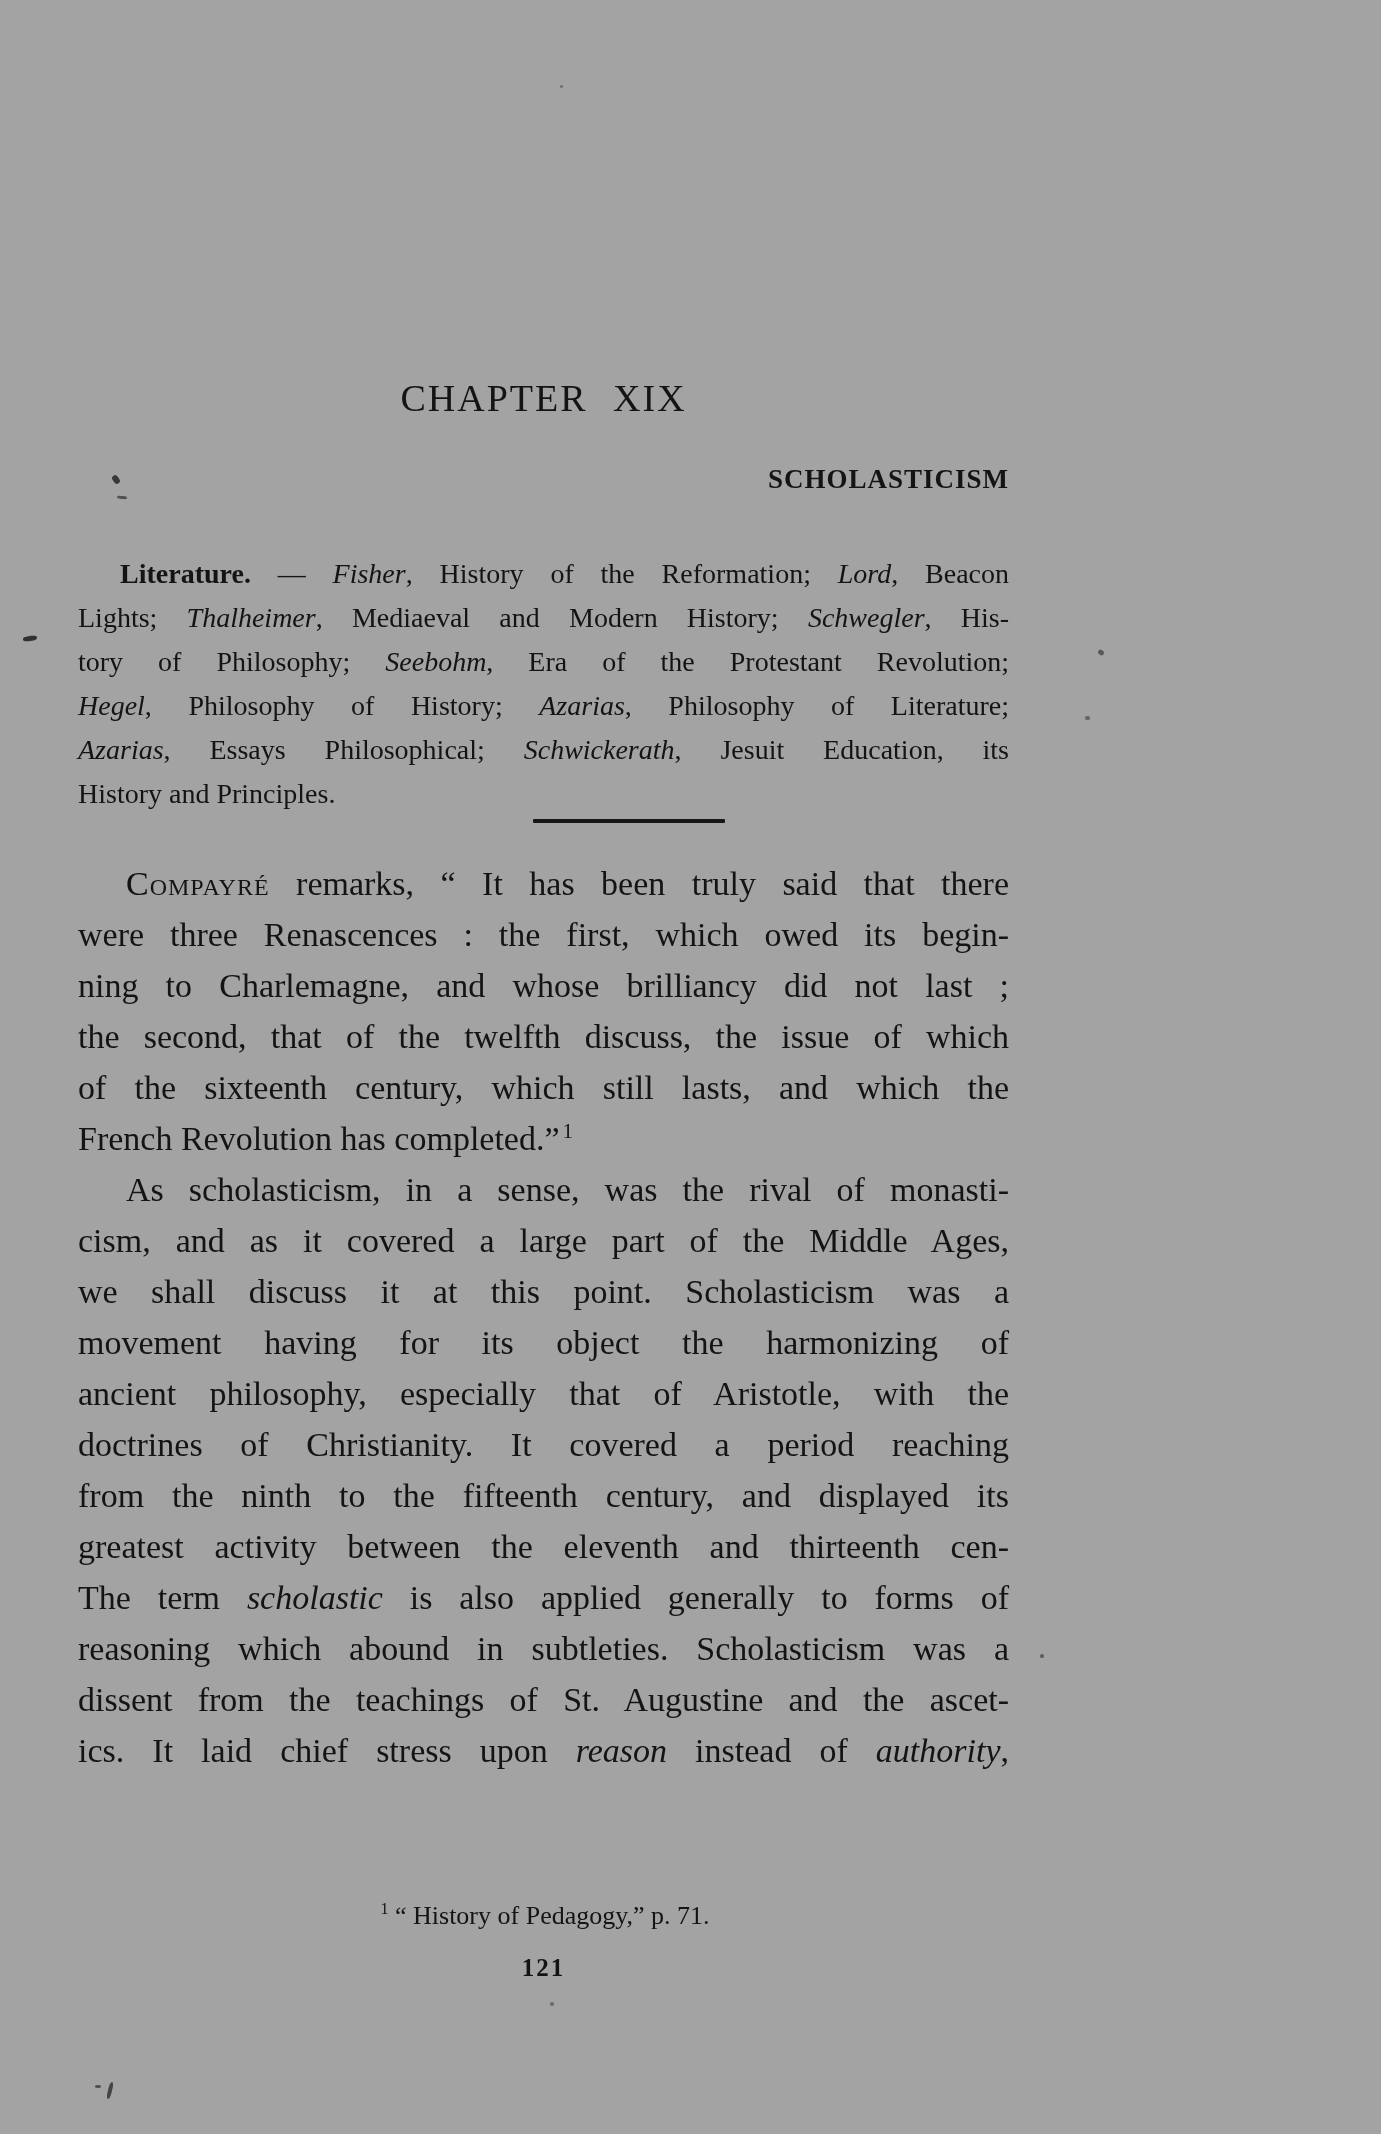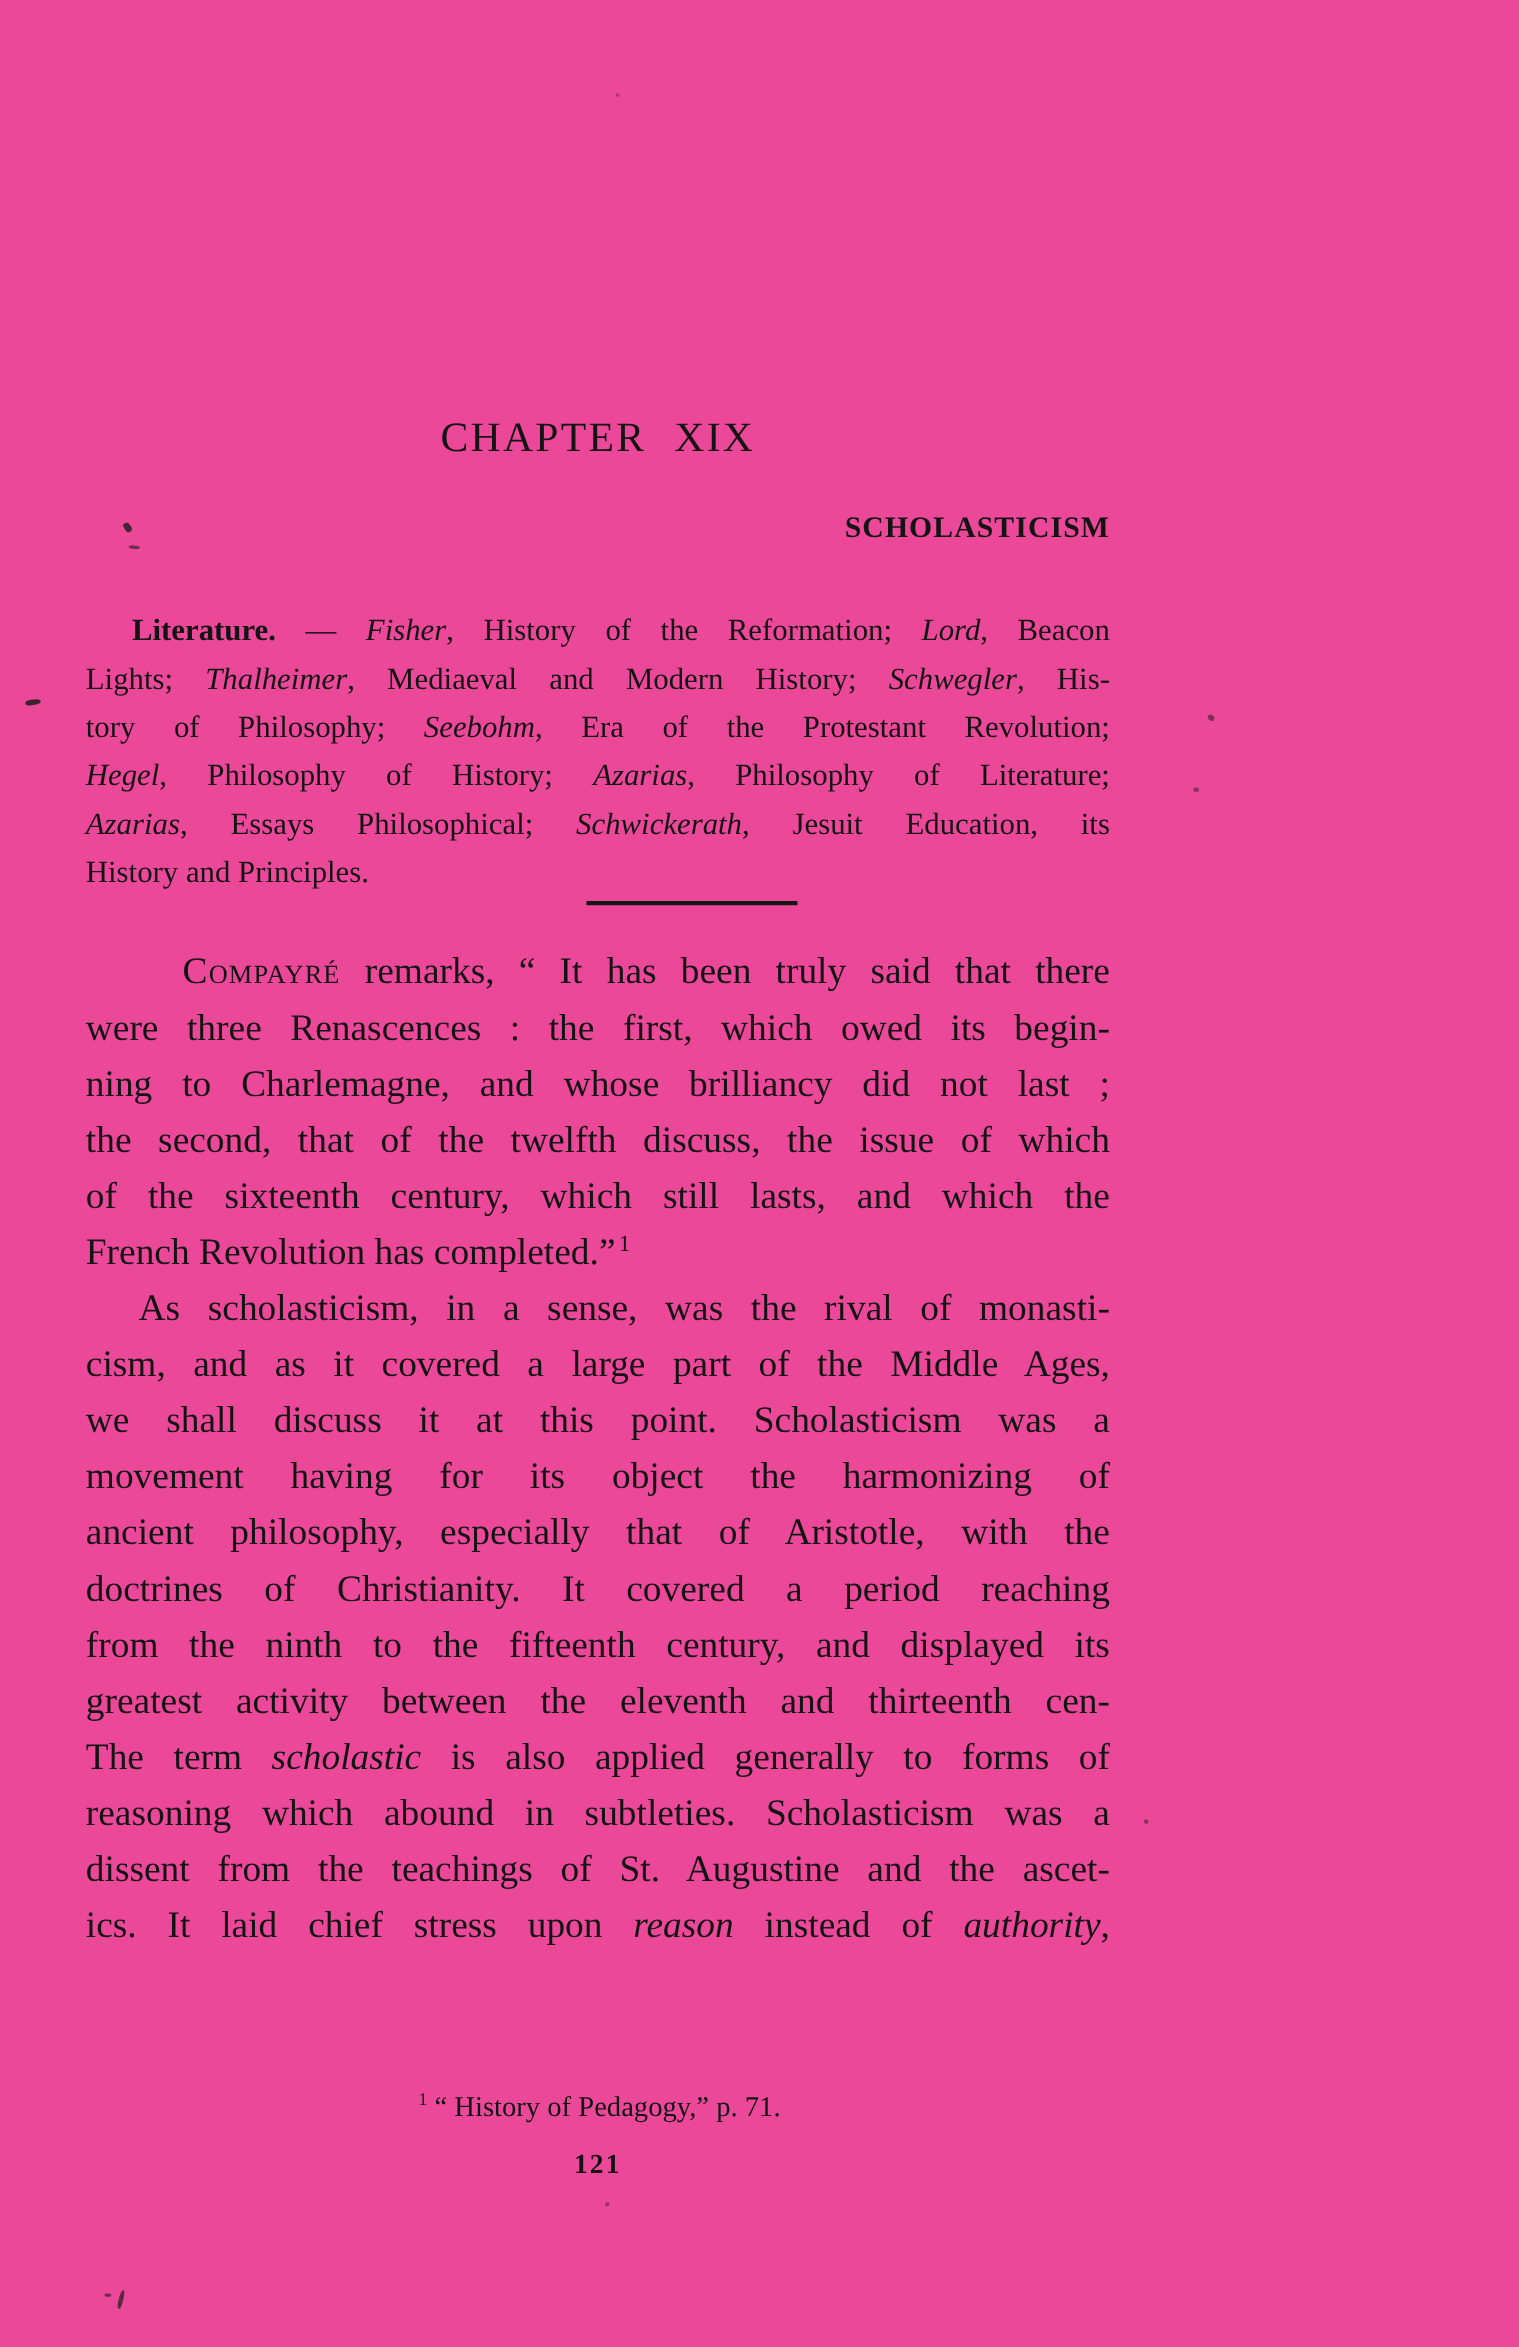--- a/index.html
+++ b/index.html
@@ -1,21 +1,21 @@
 <!DOCTYPE html>
 <html><head>
 <meta charset="utf-8">
 <style>
   html, body { margin: 0; padding: 0; background: #e8e8e8; }
   .page {
     position: relative;
     width: 1381px;
     height: 2134px;
     margin: 0 auto;
-    background: #ec4899;
+    background: #a3a3a3;
     font-family: "Liberation Serif", "DejaVu Serif", serif;
     color: #141414;
     overflow: hidden;
   }
   .chapter-title {
     position: absolute;
     top: 376px;
     left: 78px;
     width: 931px;
     text-align: center;
@@ -42,21 +42,21 @@
     text-align: justify;
     text-align-last: justify;
     white-space: nowrap;
   }
   .line.last { text-align-last: left; }
   .literature .line.indent { text-indent: 42px; }
   .bodytext  .line.indent { text-indent: 48px; }
   .seg    { font-style: normal; }
   .seg-i  { font-style: italic; }
   .seg-b  { font-weight: bold; }
-  .seg-sc { font-variant: small-caps; letter-spacing: 1px; margin-left: 40px; }
+  .seg-sc { font-variant: small-caps; letter-spacing: 1px; }
   .seg-sup {
     vertical-align: super;
     font-size: 62%;
     line-height: 0;
     margin-left: 3px;
   }
   .rule {
     position: absolute;
     top: 819px;
     left: 533px;

